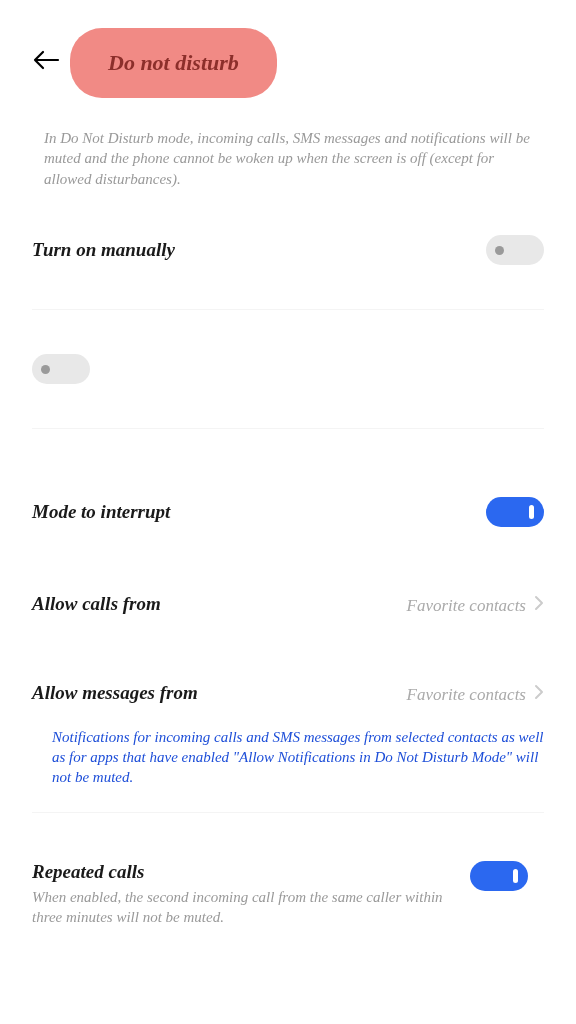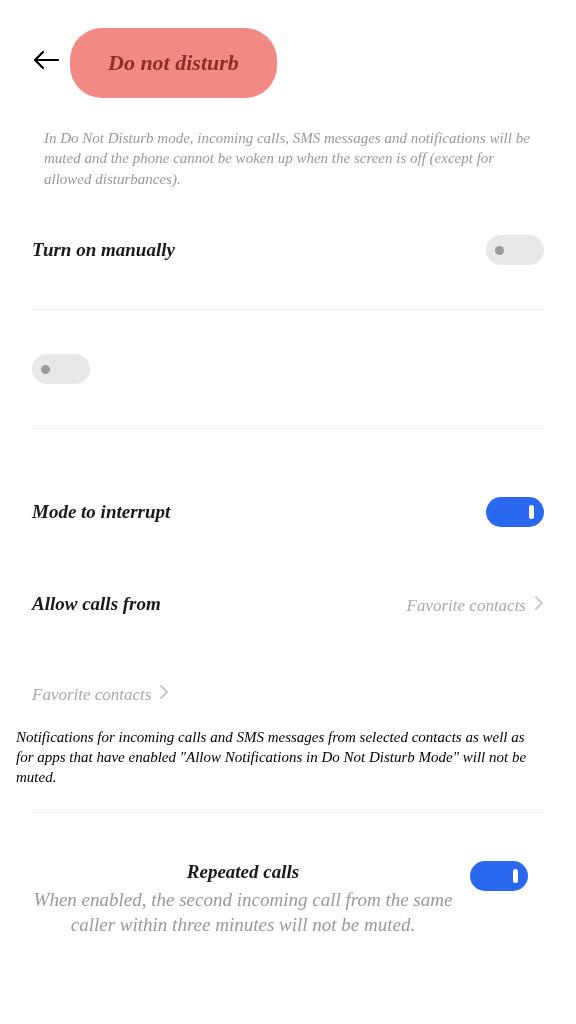--- a/index.html
+++ b/index.html
@@ -99,52 +99,51 @@
       content: '';
       position: absolute;
       right: 10px;
       top: 8px;
       width: 5px;
       height: 14px;
       border-radius: 3px;
       background: #ffffff;
     }
     .sub-description {
-      padding: 0 32px 24px 16px;
-      font-style: italic;
-      color: #000000;
+      padding: 0 32px 24px 52px;
+      font-style: italic;
+      color: #1d4ed8;
       font-size: 15px;
       line-height: 1.35;
       margin-top: -10px;
     }
     .section-gap-large {
       height: 50px;
     }
     .section-gap-medium {
       height: 30px;
     }
     .row-with-sub {
       padding: 18px 48px 2px 32px;
       display: flex;
       justify-content: space-between;
       align-items: flex-start;
-      text-align: center;
     }
     .row-with-sub .left {
       flex: 1;
       padding-right: 16px;
     }
     .row-with-sub .row-label {
       display: block;
       margin-bottom: 4px;
     }
     .row-sub-text {
       font-style: italic;
       color: #999999;
-      font-size: 19px;
+      font-size: 15px;
       line-height: 1.35;
     }
   </style>
 </head>
 <body>
 
 <div class="header">
   <span class="back-arrow">
     <svg width="30" height="24" viewBox="0 0 30 24" fill="none">
       <path d="M11 4 L3 12 L11 20 M3 12 L26 12" stroke="#000" stroke-width="2.2" stroke-linecap="round" stroke-linejoin="round"></path>
@@ -187,20 +186,21 @@
       <svg width="10" height="16" viewBox="0 0 10 16">
           <path d="M2 2 L8 8 L2 14" stroke="#cccccc" stroke-width="2" fill="none" stroke-linecap="round" stroke-linejoin="round"></path>
         </svg>
     </span>
   </span>
 </div>
 
 <div class="section-gap-medium"></div>
 
 <div class="row">
+  <span class="row-label">Allow messages from</span>
   <span class="row-value">
     <span>Favorite contacts</span>
     <span class="chevron">
       <svg width="10" height="16" viewBox="0 0 10 16">
           <path d="M2 2 L8 8 L2 14" stroke="#cccccc" stroke-width="2" fill="none" stroke-linecap="round" stroke-linejoin="round"></path>
         </svg>
     </span>
   </span>
 </div>
 

